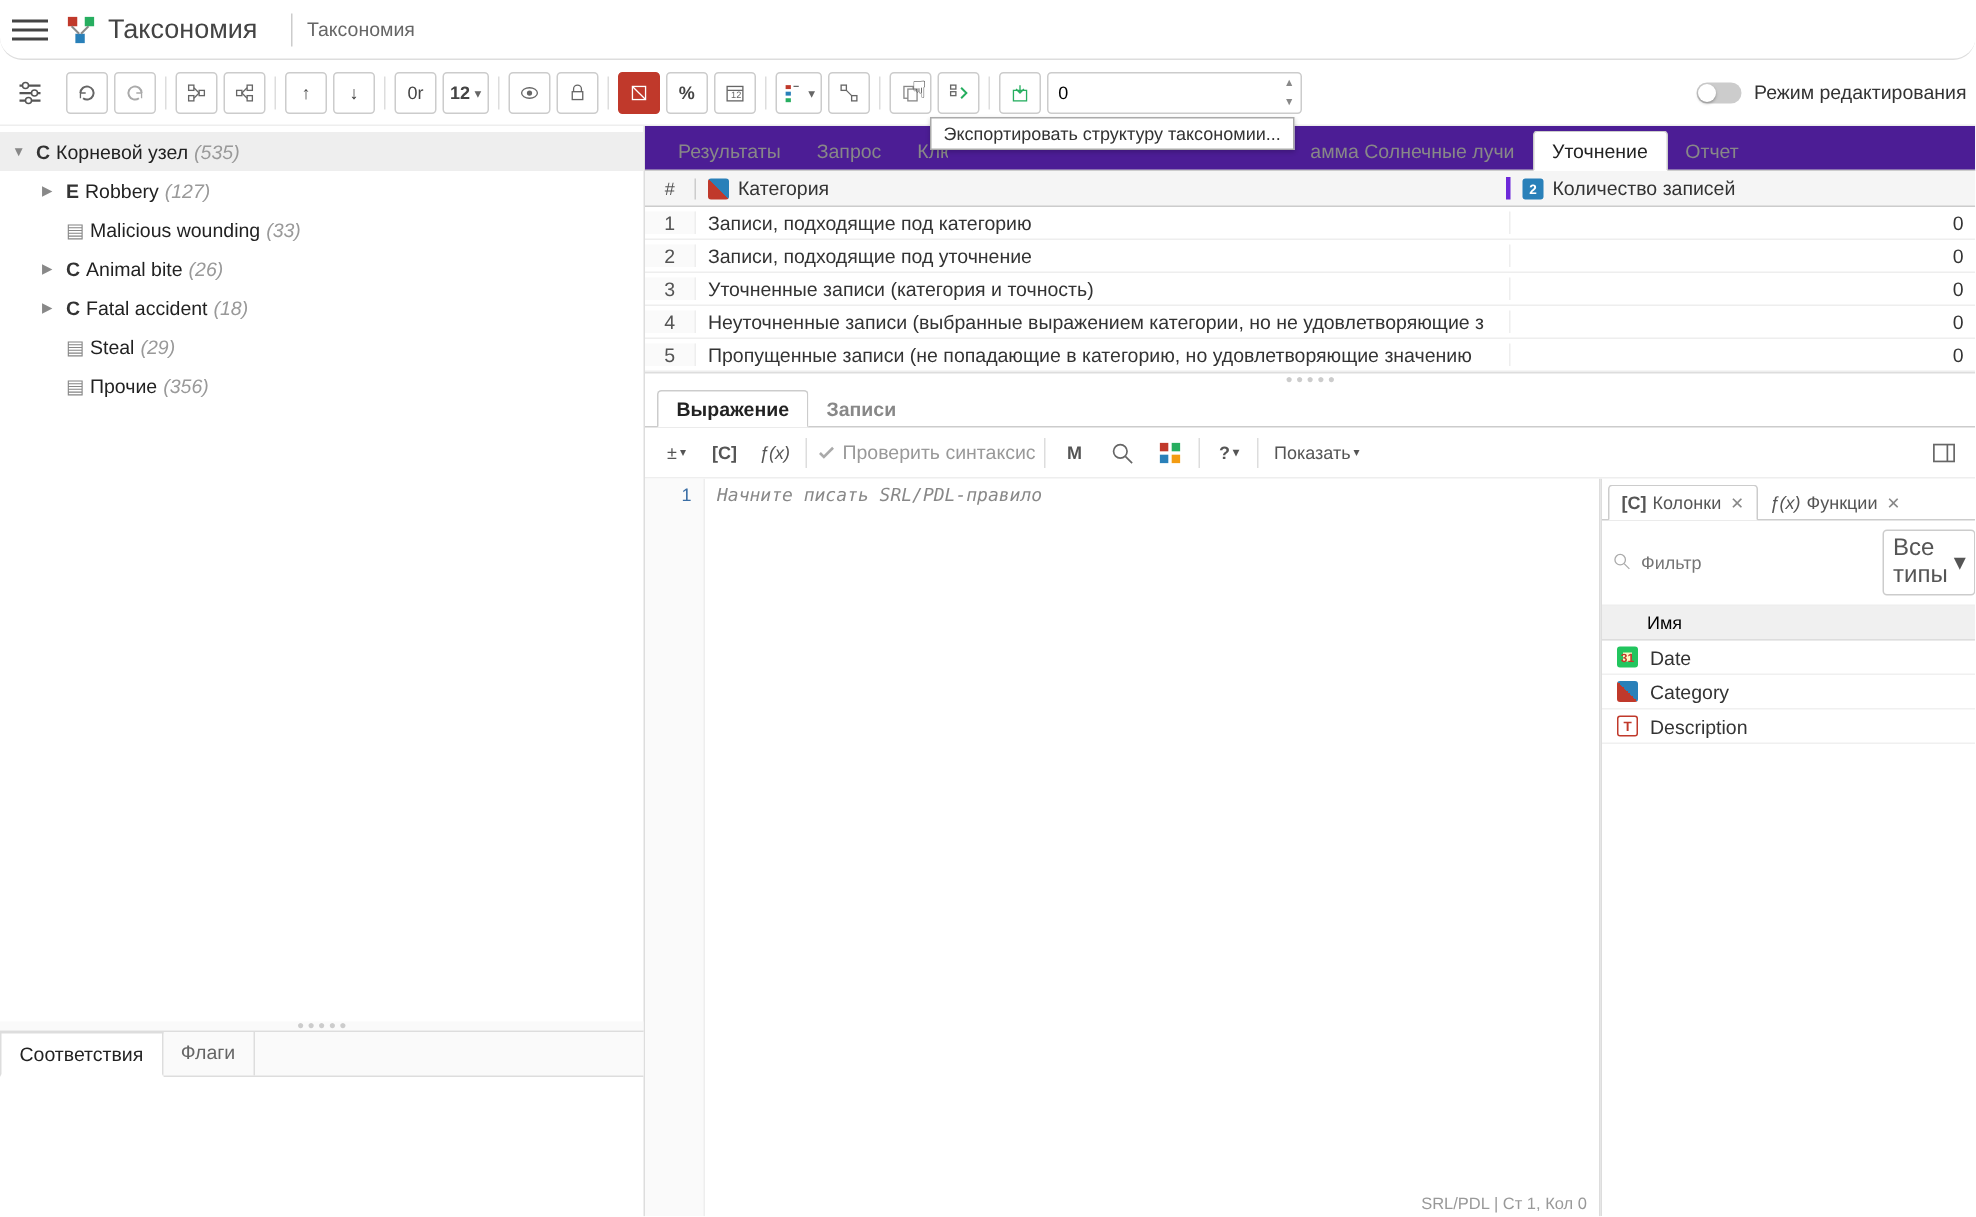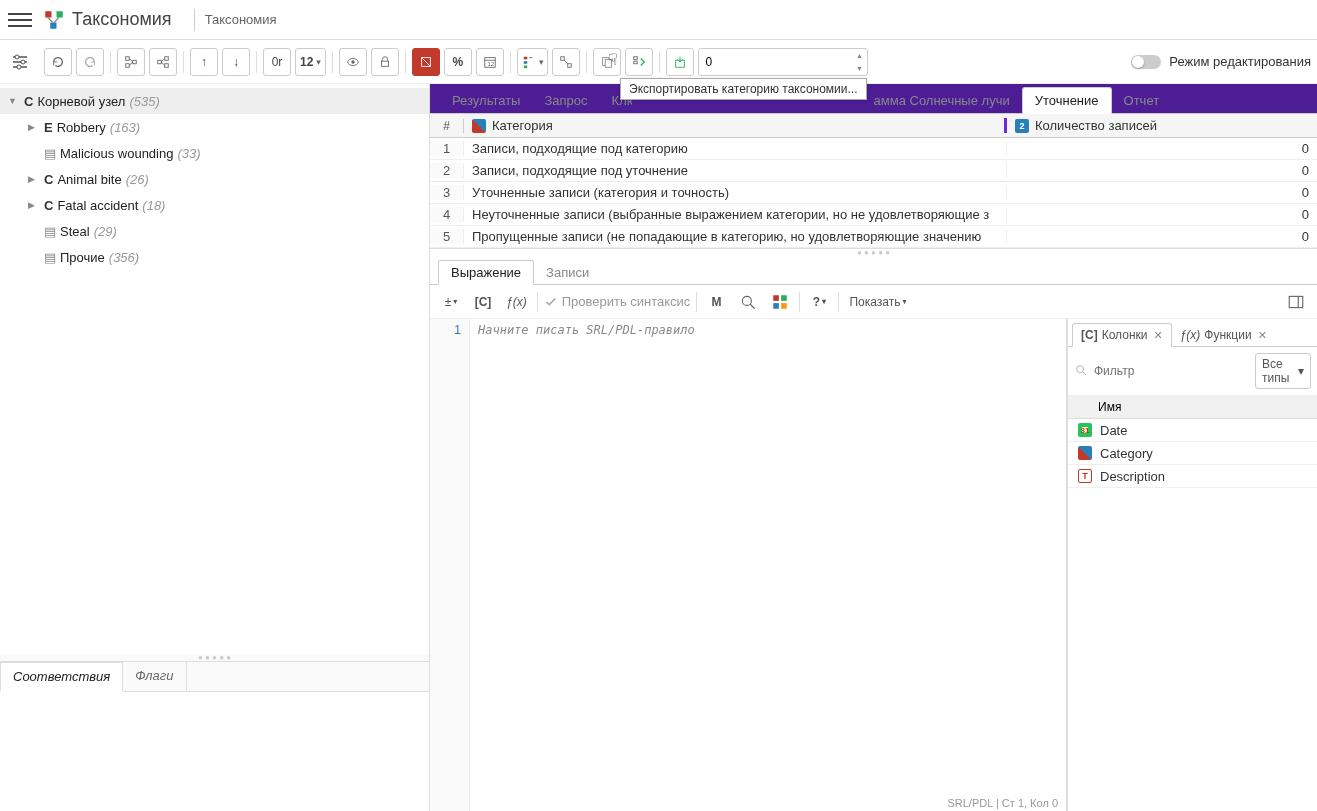--- a/index.html
+++ b/index.html
@@ -1,20 +1,20 @@
 <!DOCTYPE html>
 <html><head>
 <meta charset="utf-8">
 <style>
 * { box-sizing: border-box; margin: 0; padding: 0; }
 body { font-family: -apple-system, BlinkMacSystemFont, "Segoe UI", Arial, sans-serif; font-size: 13px; color: #333; background: #fff; overflow: hidden; }
 .app { display: flex; flex-direction: column; width: 1317px; height: 811px; }
 
 
-.header { display: flex; align-items: center; height: 40px; border-bottom: 1px solid #ddd; padding: 0 8px; }
+.header { display: flex; align-items: center; height: 40px; border-bottom: 1px solid #ddd; padding: 0 8px; border-radius: 15px; }
 .hamburger { width: 24px; height: 24px; display: flex; flex-direction: column; justify-content: center; gap: 4px; cursor: pointer; margin-right: 12px; }
 .hamburger span { display: block; height: 2px; background: #444; }
 .header-icon { width: 20px; height: 20px; margin-right: 8px; display: flex; align-items: center; justify-content: center; }
 .header-title { font-size: 18px; color: #444; margin-right: 12px; }
 .header-divider { width: 1px; height: 22px; background: #ccc; margin: 0 10px; }
 .header-sub { font-size: 13px; color: #666; }
 
 
 .toolbar-row { display: flex; align-items: center; height: 44px; border-bottom: 1px solid #eee; padding: 0 6px; position: relative; }
 .settings-btn { width: 28px; height: 28px; display: flex; align-items: center; justify-content: center; cursor: pointer; color: #555; margin-right: 10px; }
@@ -46,21 +46,21 @@
 .tree-node.root { background: #eee; }
 .tree-node .arrow { width: 12px; font-size: 9px; color: #888; }
 .tree-node .type-badge { font-weight: bold; color: #333; margin: 0 4px; font-size: 13px; }
 .tree-node .doc-icon { width: 12px; margin: 0 4px; color: #888; }
 .tree-node .label { color: #222; }
 .tree-node .count { color: #999; font-style: italic; margin-left: 4px; }
 .tree-node.child { padding-left: 28px; }
 .tree-splitter { height: 6px; background: #fafafa; text-align: center; color: #ccc; font-size: 8px; line-height: 6px; cursor: row-resize; }
 
 
-.bottom-tabs { height: 150px; border-top: 1px solid #ddd; display: flex; flex-direction: column; font-style: italic; }
+.bottom-tabs { height: 124px; border-top: 1px solid #ddd; display: flex; flex-direction: column; }
 .tab-strip { display: flex; border-bottom: 1px solid #ddd; background: #fafafa; }
 .tab { padding: 6px 12px; cursor: pointer; color: #666; border-right: 1px solid #ddd; }
 .tab.active { background: #fff; color: #222; border-bottom: 2px solid #fff; margin-bottom: -1px; border-top: 1px solid #ddd; border-left: 1px solid #ddd; }
 
 
 .rtabs { display: flex; border-bottom: 1px solid #ccc; padding-left: 10px; background: #4c1d95; height: 30px; align-items: flex-end; }
 .rtab { padding: 5px 12px; cursor: pointer; color: #888; font-size: 13px; }
 .rtab.active { color: #222; border: 1px solid #ccc; border-bottom: 1px solid #fff; border-radius: 3px 3px 0 0; margin-bottom: -1px; background: #fff; }
 .rtab.partial { overflow: hidden; }
 
@@ -72,21 +72,21 @@
 .grid-col-count { width: 310px; padding: 0 8px; display: flex; align-items: center; gap: 6px; }
 .grid-row { display: flex; height: 22px; align-items: center; border-bottom: 1px solid #eee; }
 .grid-row .cnum { width: 34px; text-align: center; color: #555; border-right: 1px solid #eee; background: #fafafa; }
 .grid-row .ccat { flex: 1; padding: 0 8px; color: #333; white-space: nowrap; overflow: hidden; text-overflow: clip; border-right: 1px solid #eee; }
 .grid-row .ccount { width: 310px; padding: 0 8px; text-align: right; color: #333; }
 .hsplitter { height: 8px; text-align: center; color: #ccc; font-size: 8px; cursor: row-resize; line-height: 8px; }
 
 
 .expr-section { display: flex; flex-direction: column; flex: 1; overflow: hidden; }
 .expr-tabs { display: flex; border-bottom: 1px solid #ccc; padding-left: 8px; height: 28px; align-items: flex-end; }
-.expr-tab { padding: 4px 12px; color: #888; cursor: pointer; }
+.expr-tab { padding: 4px 12px; color: #888; cursor: pointer; font-weight: bold; }
 .expr-tab.active { color: #222; border: 1px solid #ccc; border-bottom-color: #fff; border-radius: 3px 3px 0 0; margin-bottom: -1px; }
 .expr-toolbar { display: flex; align-items: center; gap: 6px; height: 34px; padding: 0 8px; border-bottom: 1px solid #eee; }
 .ebtn { min-width: 26px; height: 26px; display: flex; align-items: center; justify-content: center; color: #555; cursor: pointer; font-size: 12px; border-radius: 3px; padding: 0 4px; }
 .ebtn.bold { font-weight: bold; }
 .ebtn.dd::after { content: "▾"; font-size: 8px; margin-left: 2px; }
 .esep { width: 1px; height: 20px; background: #ddd; }
 .check-syntax { display: flex; align-items: center; gap: 4px; color: #999; cursor: pointer; }
 .check-syntax svg { width: 14px; height: 14px; }
 
 
@@ -97,21 +97,21 @@
 .editor-status { position: absolute; bottom: 2px; right: 8px; font-size: 11px; color: #999; }
 
 .side-panel { width: 250px; display: flex; flex-direction: column; border-left: 1px solid #ddd; }
 .side-tabs { display: flex; border-bottom: 1px solid #ccc; height: 28px; align-items: flex-end; padding-left: 4px; }
 .side-tab { padding: 4px 8px; display: flex; align-items: center; gap: 4px; font-size: 12px; color: #555; cursor: pointer; }
 .side-tab.active { border: 1px solid #ccc; border-bottom-color: #fff; border-radius: 3px 3px 0 0; margin-bottom: -1px; }
 .side-tab .close { font-size: 11px; color: #888; margin-left: 2px; }
 .side-filter { display: flex; align-items: center; gap: 6px; padding: 6px; border-bottom: 1px solid #eee; }
 .side-filter input { flex: 1; border: none; outline: none; font-size: 12px; color: #555; }
 .side-filter .search-icon { color: #aaa; }
-.type-dd { border: 1px solid #ccc; border-radius: 3px; padding: 3px 6px; font-size: 12px; color: #555; cursor: pointer; display: flex; align-items: center; gap: 4px; }
+.type-dd { border: 1px solid #ccc; border-radius: 3px; padding: 3px 6px; font-size: 16px; color: #555; cursor: pointer; display: flex; align-items: center; gap: 4px; }
 .col-list { flex: 1; overflow: auto; }
 .col-header { background: #f0f0f0; padding: 4px 8px; font-size: 12px; color: #000000; border-bottom: 1px solid #ddd; }
 .col-header-row { display: flex; align-items: center; }
 .col-header-row .spacer { width: 22px; }
 .col-row { display: flex; align-items: center; padding: 3px 8px; border-bottom: 1px solid #f0f0f0; font-size: 13px; }
 .col-row .icon { width: 18px; height: 16px; margin-right: 6px; display: flex; align-items: center; justify-content: center; }
 
 
 .sq { width: 14px; height: 14px; display: inline-flex; align-items: center; justify-content: center; font-size: 9px; font-weight: bold; border-radius: 2px; }
 .sq.cat { background: linear-gradient(45deg,#c0392b 50%,#2980b9 50%); }
@@ -269,40 +269,40 @@
         <div class="spinner-btns">
             <span>▲</span>
             <span>▼</span>
           </div>
       </div>
     </div>
     <div class="edit-mode">
       <div class="switch"></div>
       <span>Режим редактирования</span>
     </div>
-    <div class="tooltip">Экспортировать категорию таксономии...</div>
+    <div class="tooltip">Экспортировать структуру таксономии...</div>
   </div>
   <div class="cursor-hand">☟</div>
 
   <div class="main">
 
     <div class="left-panel">
       <div class="tree">
         <div class="tree-node root">
           <span class="arrow">▼</span>
           <span class="type-badge">C</span>
           <span class="label">Корневой узел</span>
           <span class="count">(535)</span>
         </div>
         <div id="tree-children">
             <div class="tree-node child">
               <span class="arrow">▶</span>
               <span class="type-badge">E</span>
               <span class="label">Robbery</span>
-              <span class="count">(163)</span>
+              <span class="count">(127)</span>
             </div>
             <div class="tree-node child">
               <span class="arrow"></span>
               <span class="doc-icon">▤</span>
               <span class="label">Malicious wounding</span>
               <span class="count">(33)</span>
             </div>
             <div class="tree-node child">
               <span class="arrow">▶</span>
               <span class="type-badge">C</span>

